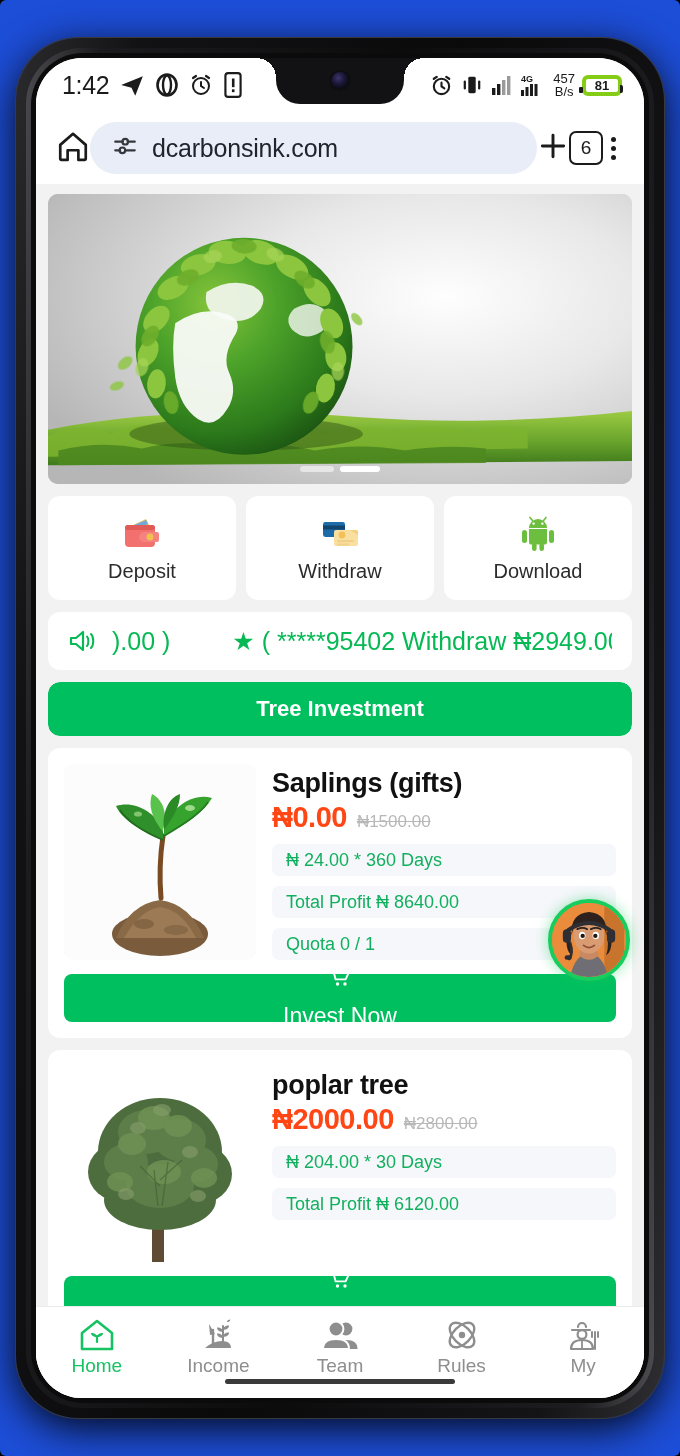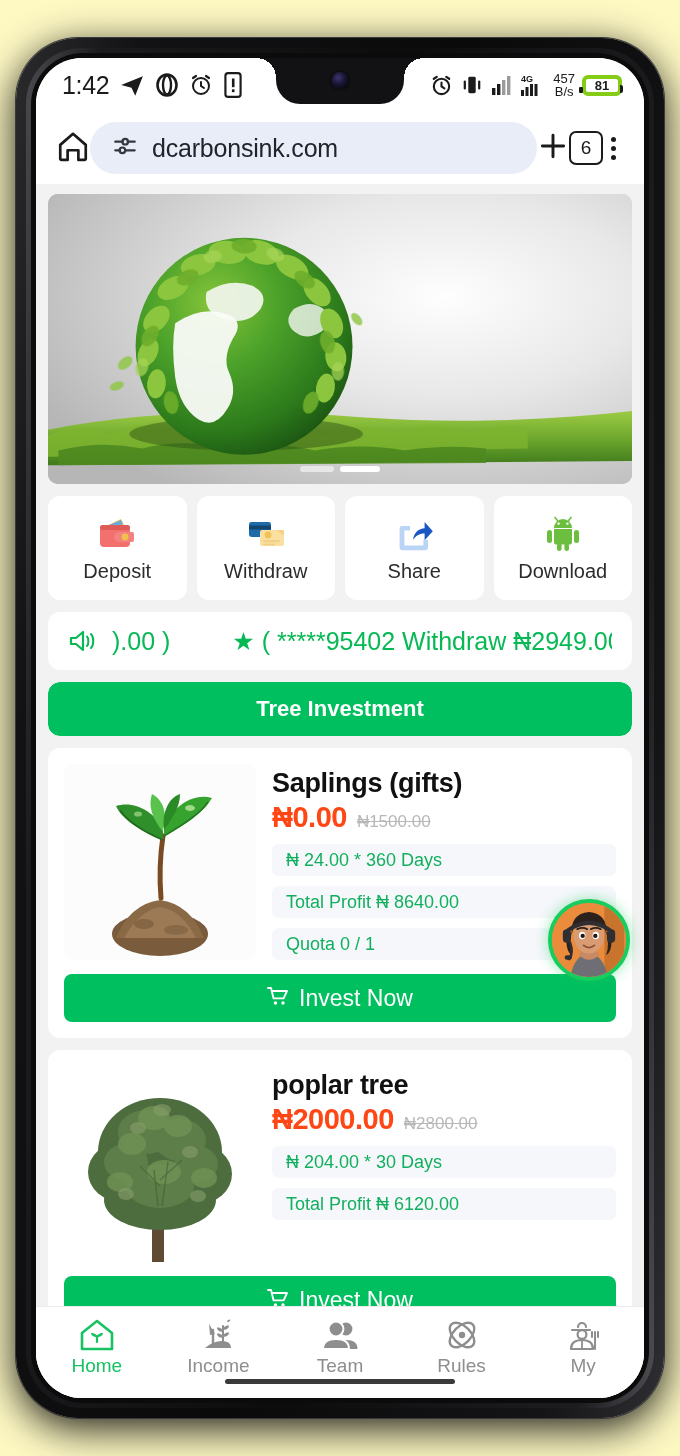--- a/index.html
+++ b/index.html
@@ -5,21 +5,21 @@
 <style>
   * { box-sizing: border-box; margin: 0; padding: 0; }
   html, body {
     width: 680px; height: 1456px;
     background: #000;
     font-family: "Liberation Sans", sans-serif;
     overflow: hidden;
   }
 
   
-  .stage { position: relative; width: 680px; height: 1456px; background:#fef9c3; }
+  .stage { position: relative; width: 680px; height: 1456px; background:#1d4ed8;border-radius:6px; }
 
   .phone-outer {
     position: absolute; left: 16px; top: 38px;
     width: 648px; height: 1380px;
     border-radius: 62px;
     background: linear-gradient(100deg,#2b2b2e 0%,#121214 14%,#0a0a0b 50%,#141416 86%,#2f2f33 100%);
     box-shadow: 0 0 0 1px #3a3a3e, 0 10px 40px rgba(0,0,0,.9);
   }
   .phone-rim {
     position: absolute; left: 26px; top: 48px;
@@ -178,21 +178,21 @@
   .p-price { font-size: 29px; font-weight: bold; color:#ff4615; letter-spacing:-.5px; }
   .p-old { font-size: 17px; color:#b8b8b8; text-decoration: line-through; }
   .pill {
     background:#f6f7fb; border-radius: 7px; margin-top: 10px;
     height: 32px; display:flex; align-items:center; padding: 0 14px;
     font-size: 18px; color:#12b05e;
   }
   .invest {
     margin-top: 14px; height: 48px; background:#00bf5f; border-radius: 8px;
     display:flex; align-items:center; justify-content:center; gap: 10px;
-    color:#fff; font-size: 23px;
+    color:#fff; font-size: 23px; flex-direction: column;
   }
 
   
   .support {
     position:absolute; right: 14px; top: 715px; width: 82px; height: 82px;
     border-radius: 50%; overflow:hidden; z-index: 30;
     border: 4px solid #19cc5e;
     box-shadow: 0 0 14px rgba(25,204,94,.45);
     background:#e98a3a;
   }
@@ -439,29 +439,20 @@
                 <rect x="3" y="6" width="22" height="15" rx="2.4" fill="#1b6ca8"></rect>
                 <rect x="3" y="9.5" width="22" height="4" fill="#12456e"></rect>
                 <path d="M16 14h20a2 2 0 012 2v12a2 2 0 01-2 2H16a2 2 0 01-2-2V16a2 2 0 012-2z" fill="#fae0a0"></path>
                 <path d="M30 14h6a2 2 0 012 2v3z" fill="#f2d07c"></path>
                 <circle cx="22" cy="19" r="3.4" fill="#f3c05a"></circle>
                 <rect x="17" y="24" width="17" height="2.2" rx="1.1" fill="#f0cf86"></rect>
                 <rect x="17" y="27.4" width="12" height="2.2" rx="1.1" fill="#f0cf86"></rect>
               </svg>
             </span>
             <span class="lbl">Withdraw</span>
-          </div>
-          <div class="action">
-            <span class="glyph">
-              <svg width="38" height="36" viewBox="0 0 38 36">
-                <path d="M7 10h8v4.4H9.4v15.2h19V24H33v7.8a2.4 2.4 0 01-2.4 2.4H7A2.4 2.4 0 014.6 31.8V12.4A2.4 2.4 0 017 10z" fill="#b9d4f5"></path>
-                <path d="M18 24c1-8 6-11.4 11.6-11.8V6l8.2 9.2-8.2 9v-6.6C25 17.4 20.6 19.6 18 24z" fill="#1a56c4"></path>
-              </svg>
-            </span>
-            <span class="lbl">Share</span>
           </div>
           <div class="action">
             <span class="glyph">
               <svg width="36" height="36" viewBox="0 0 36 36">
                 <rect x="2" y="14" width="5" height="13" rx="2.5" fill="#6cbf3e"></rect>
                 <rect x="29" y="14" width="5" height="13" rx="2.5" fill="#6cbf3e"></rect>
                 <path d="M9 13h18v13a2.6 2.6 0 01-2.6 2.6h-12.8A2.6 2.6 0 019 26z" fill="#6cbf3e"></path>
                 <rect x="12" y="27" width="4.6" height="8" rx="2.3" fill="#6cbf3e"></rect>
                 <rect x="19.4" y="27" width="4.6" height="8" rx="2.3" fill="#6cbf3e"></rect>
                 <path d="M9 12a9 9 0 0118 0z" fill="#6cbf3e"></path>

